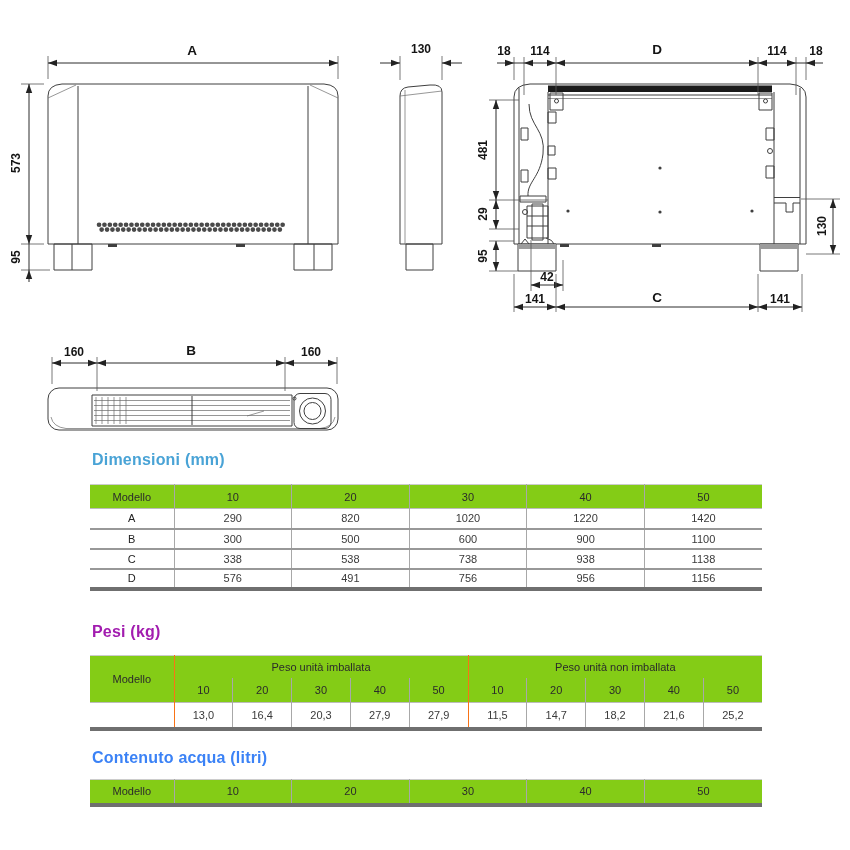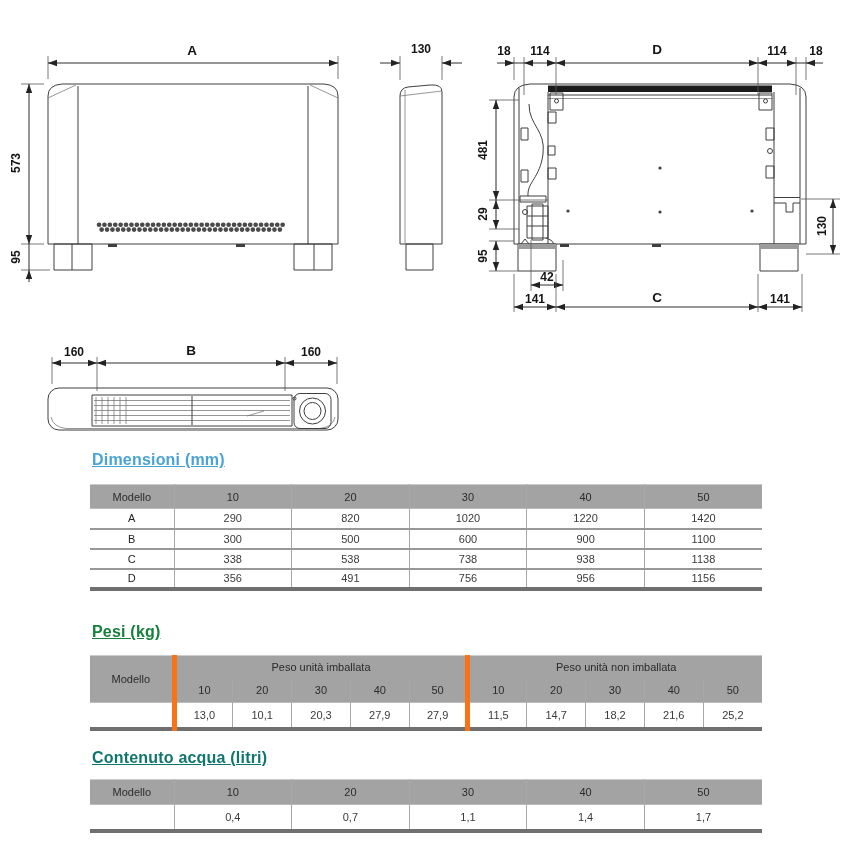--- a/index.html
+++ b/index.html
@@ -11,32 +11,32 @@
   .ln{fill:none;stroke:#3f3f3f;stroke-width:1;stroke-linejoin:round;}
   .thin{fill:none;stroke:#6a6a6a;stroke-width:.7;}
   .fil{fill:#3f3f3f;stroke:none;}
   .ext{fill:none;stroke:#555;stroke-width:.8;}
   .dim{fill:none;stroke:#2c2c2c;stroke-width:1;}
   .dots{fill:none;stroke:#4a4a4a;stroke-width:4.6;stroke-dasharray:.1 5.3;stroke-linecap:round;}
   .dtx{font:700 12px "Liberation Sans",sans-serif;fill:#141414;}
   .big{font-size:13.5px;}
 
   
-  .sec-title{position:absolute;left:92px;font-size:16px;font-weight:700;letter-spacing:.2px;text-decoration:underline;}
+  .sec-title{position:absolute;left:92px;font-size:16px;font-weight:700;letter-spacing:.2px;}
 
   
   .tblwrap{position:absolute;left:90px;}
   table.spec{border-collapse:collapse;table-layout:fixed;width:672px;
              font-family:"Liberation Sans",sans-serif;font-size:11px;color:#3a3a3a;
              border-top:1px solid #cccccc;border-bottom:4px solid #6f6f6f;background:#fff;}
   .spec th,.spec td{text-align:center;vertical-align:middle;padding:0;font-weight:400;}
-  .hd{background:#a3a3a3;font-weight:700;color:#2b2b2b;}
+  .hd{background:#84cc16;font-weight:700;color:#2b2b2b;}
   .bold{font-weight:700;color:#222;}
   .vl{border-left:1px solid #a8a8a8;}
-  .vld{border-left:5px solid #f97316;margin-left:8px;}
+  .vld{border-left:1px solid #f97316;margin-left:8px;}
   .spec tr.rs>*{border-top:2px solid #989898;}
   .spec tr.rst>*{border-top:1px solid #bcbcbc;}
   .h20{height:20px}.h22{height:22px}.h24{height:24px}.h25{height:25px}.h26{height:26px}
 </style>
 </head>
 <body>
 
 <div class="canvas">
 
   <svg class="drawings" width="850" height="450" viewBox="0 0 850 450">
@@ -278,31 +278,31 @@
       <tr class="h20 rs">
         <td class="bold">C</td>
         <td class="vl">338</td>
         <td class="vl">538</td>
         <td class="vl">738</td>
         <td class="vl">938</td>
         <td class="vl">1138</td>
       </tr>
       <tr class="h20 rs">
         <td class="bold">D</td>
-        <td class="vl">356</td>
+        <td class="vl">576</td>
         <td class="vl">491</td>
         <td class="vl">756</td>
         <td class="vl">956</td>
         <td class="vl">1156</td>
       </tr>
     </tbody>
       </table>
   </div>
 
-  <div class="sec-title" style="top:623px;color:#15803d">Pesi (kg)</div>
+  <div class="sec-title" style="top:623px;color:#a21caf">Pesi (kg)</div>
   <div class="tblwrap" style="top:655px">
     <table class="spec">
       <colgroup>
         <col style="width:84px">
         <col style="width:58.8px">
           <col style="width:58.8px">
           <col style="width:58.8px">
           <col style="width:58.8px">
           <col style="width:58.8px">
         <col style="width:58.8px">
@@ -325,59 +325,51 @@
         <td class="hd vl">50</td>
         <td class="hd vld">10</td>
         <td class="hd vl">20</td>
         <td class="hd vl">30</td>
         <td class="hd vl">40</td>
         <td class="hd vl">50</td>
       </tr>
       <tr class="h26 rst">
         <td></td>
         <td class="vld">13,0</td>
-        <td class="vl">10,1</td>
+        <td class="vl">16,4</td>
         <td class="vl">20,3</td>
         <td class="vl">27,9</td>
         <td class="vl">27,9</td>
         <td class="vld">11,5</td>
         <td class="vl">14,7</td>
         <td class="vl">18,2</td>
         <td class="vl">21,6</td>
         <td class="vl">25,2</td>
       </tr>
     </tbody>
       </table>
   </div>
 
-  <div class="sec-title" style="top:749px;color:#0f766e">Contenuto acqua (litri)</div>
+  <div class="sec-title" style="top:749px;color:#3b82f6">Contenuto acqua (litri)</div>
   <div class="tblwrap" style="top:779px">
     <table class="spec">
       <colgroup>
           <col style="width:84px">
           <col>
           <col>
           <col>
           <col>
           <col>
         </colgroup>
       <tbody>
           <tr class="h25">
         <th class="hd">Modello</th>
         <th class="hd vl">10</th>
         <th class="hd vl">20</th>
         <th class="hd vl">30</th>
         <th class="hd vl">40</th>
         <th class="hd vl">50</th>
       </tr>
-      <tr class="h26 rst">
-        <td></td>
-        <td class="vl">0,4</td>
-        <td class="vl">0,7</td>
-        <td class="vl">1,1</td>
-        <td class="vl">1,4</td>
-        <td class="vl">1,7</td>
-      </tr>
     </tbody>
       </table>
   </div>
 
 </div>
 
 </body></html>

